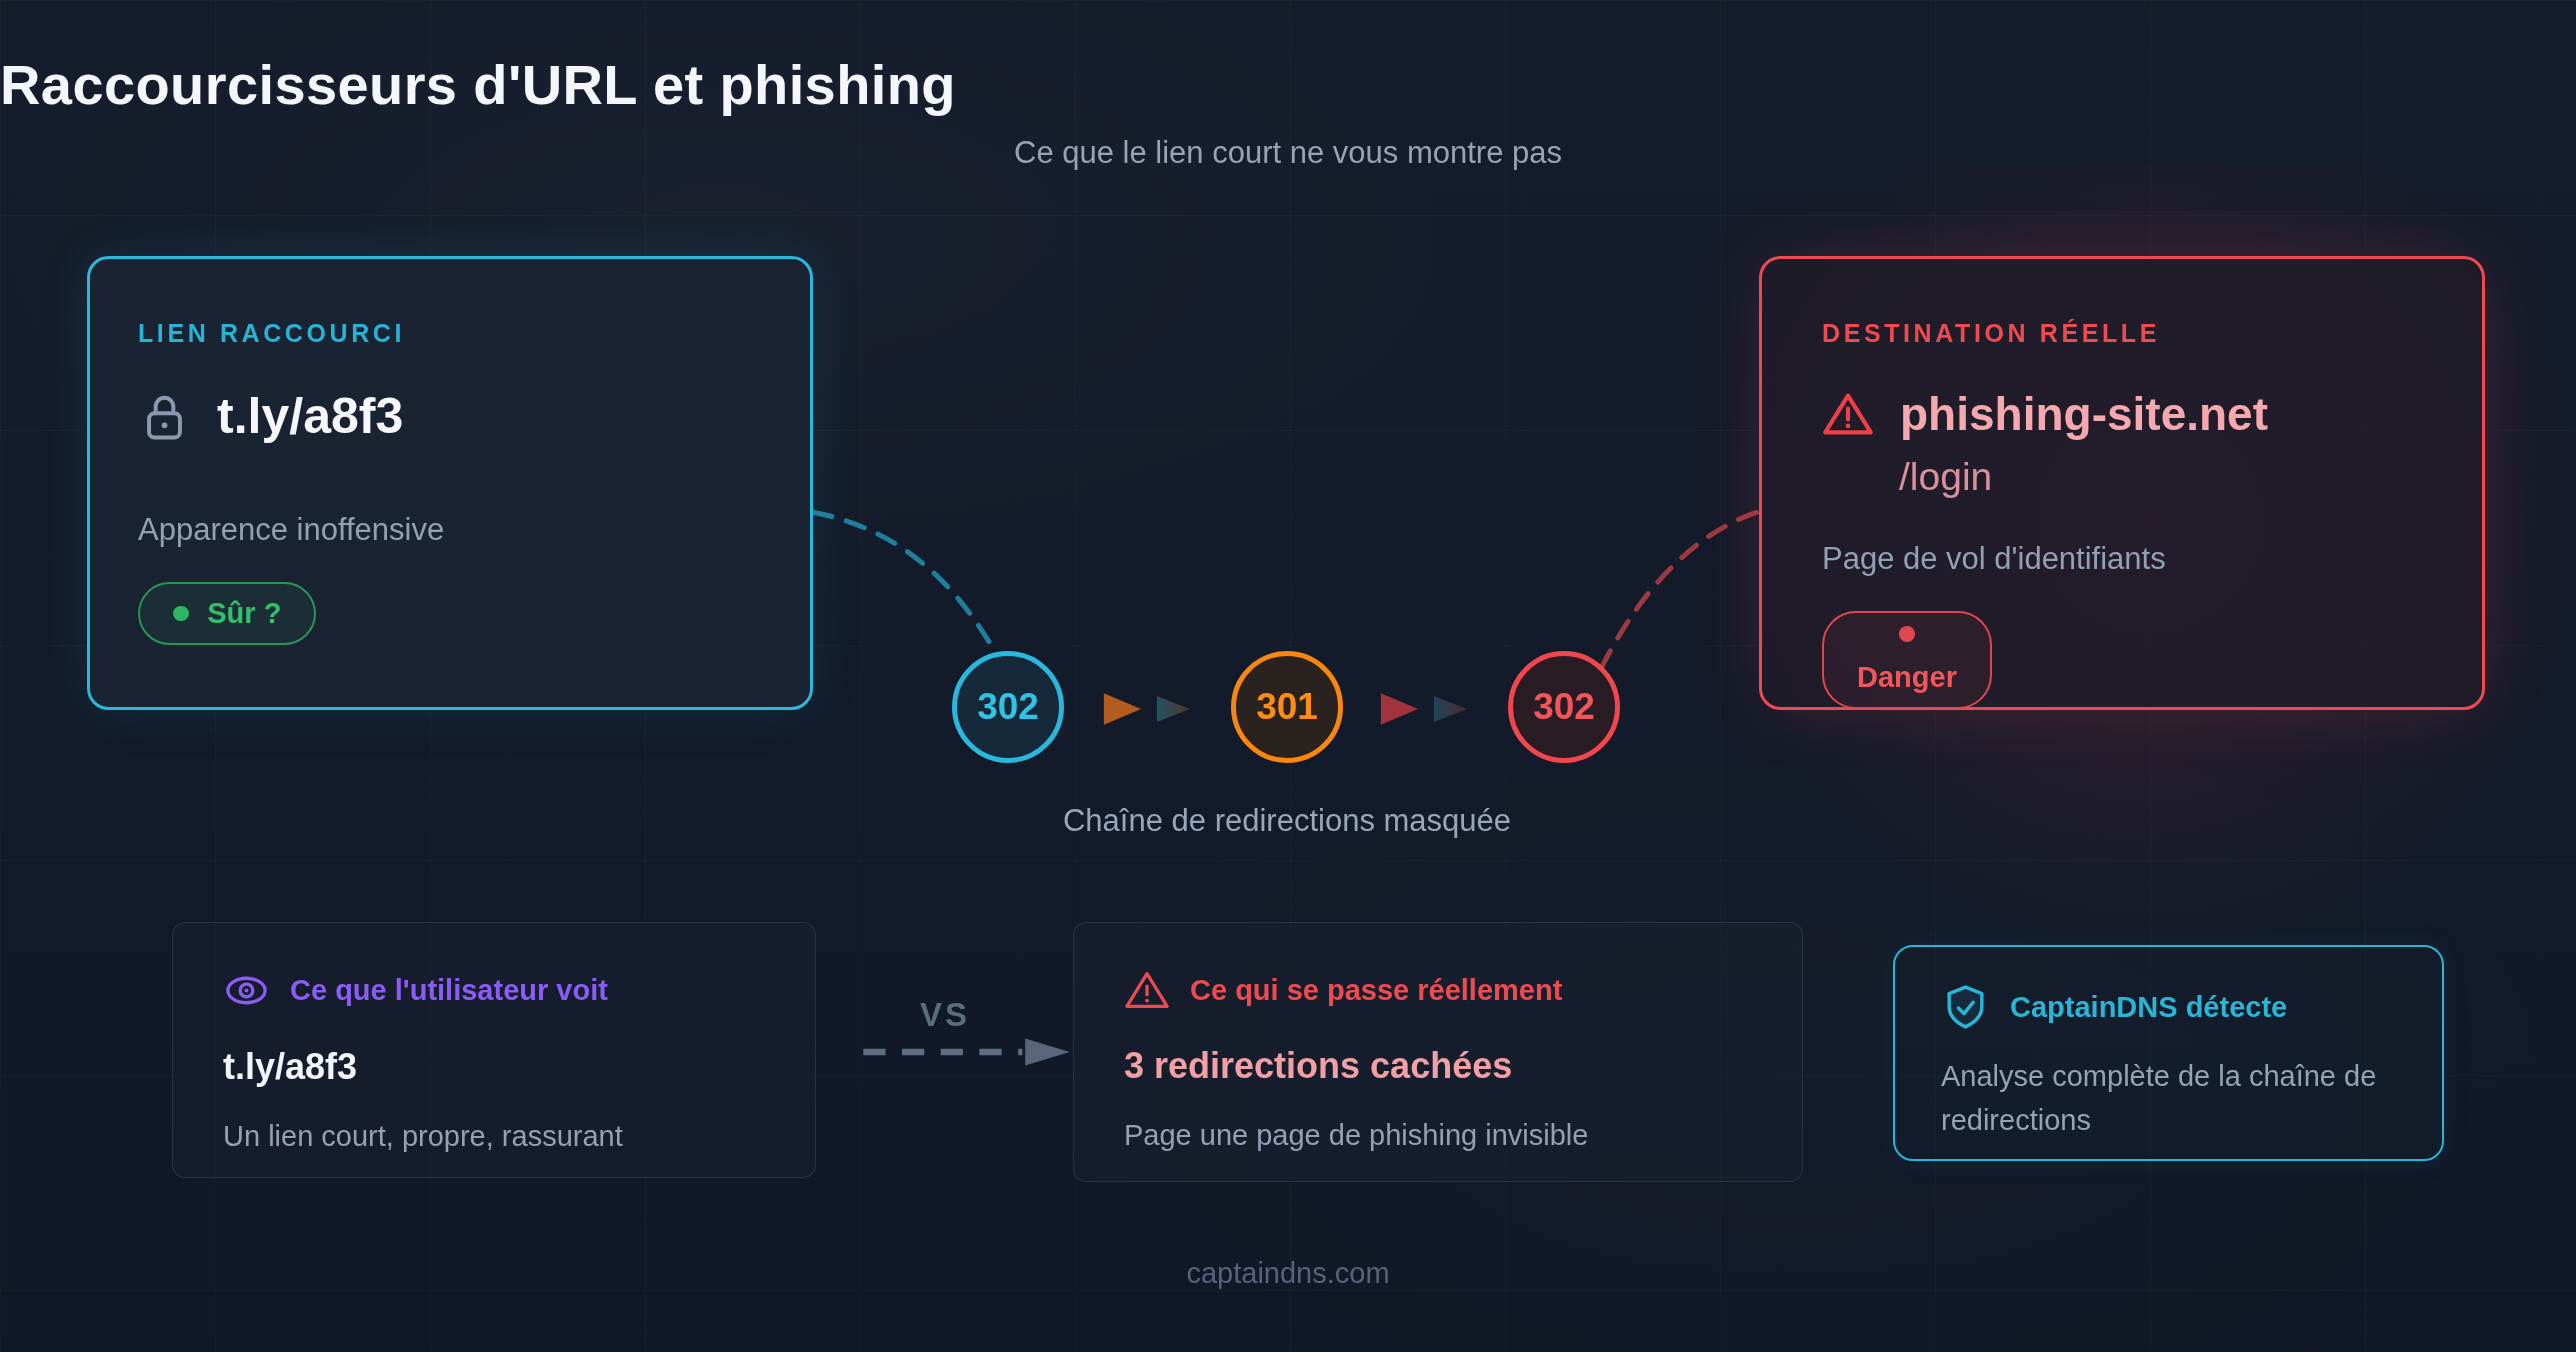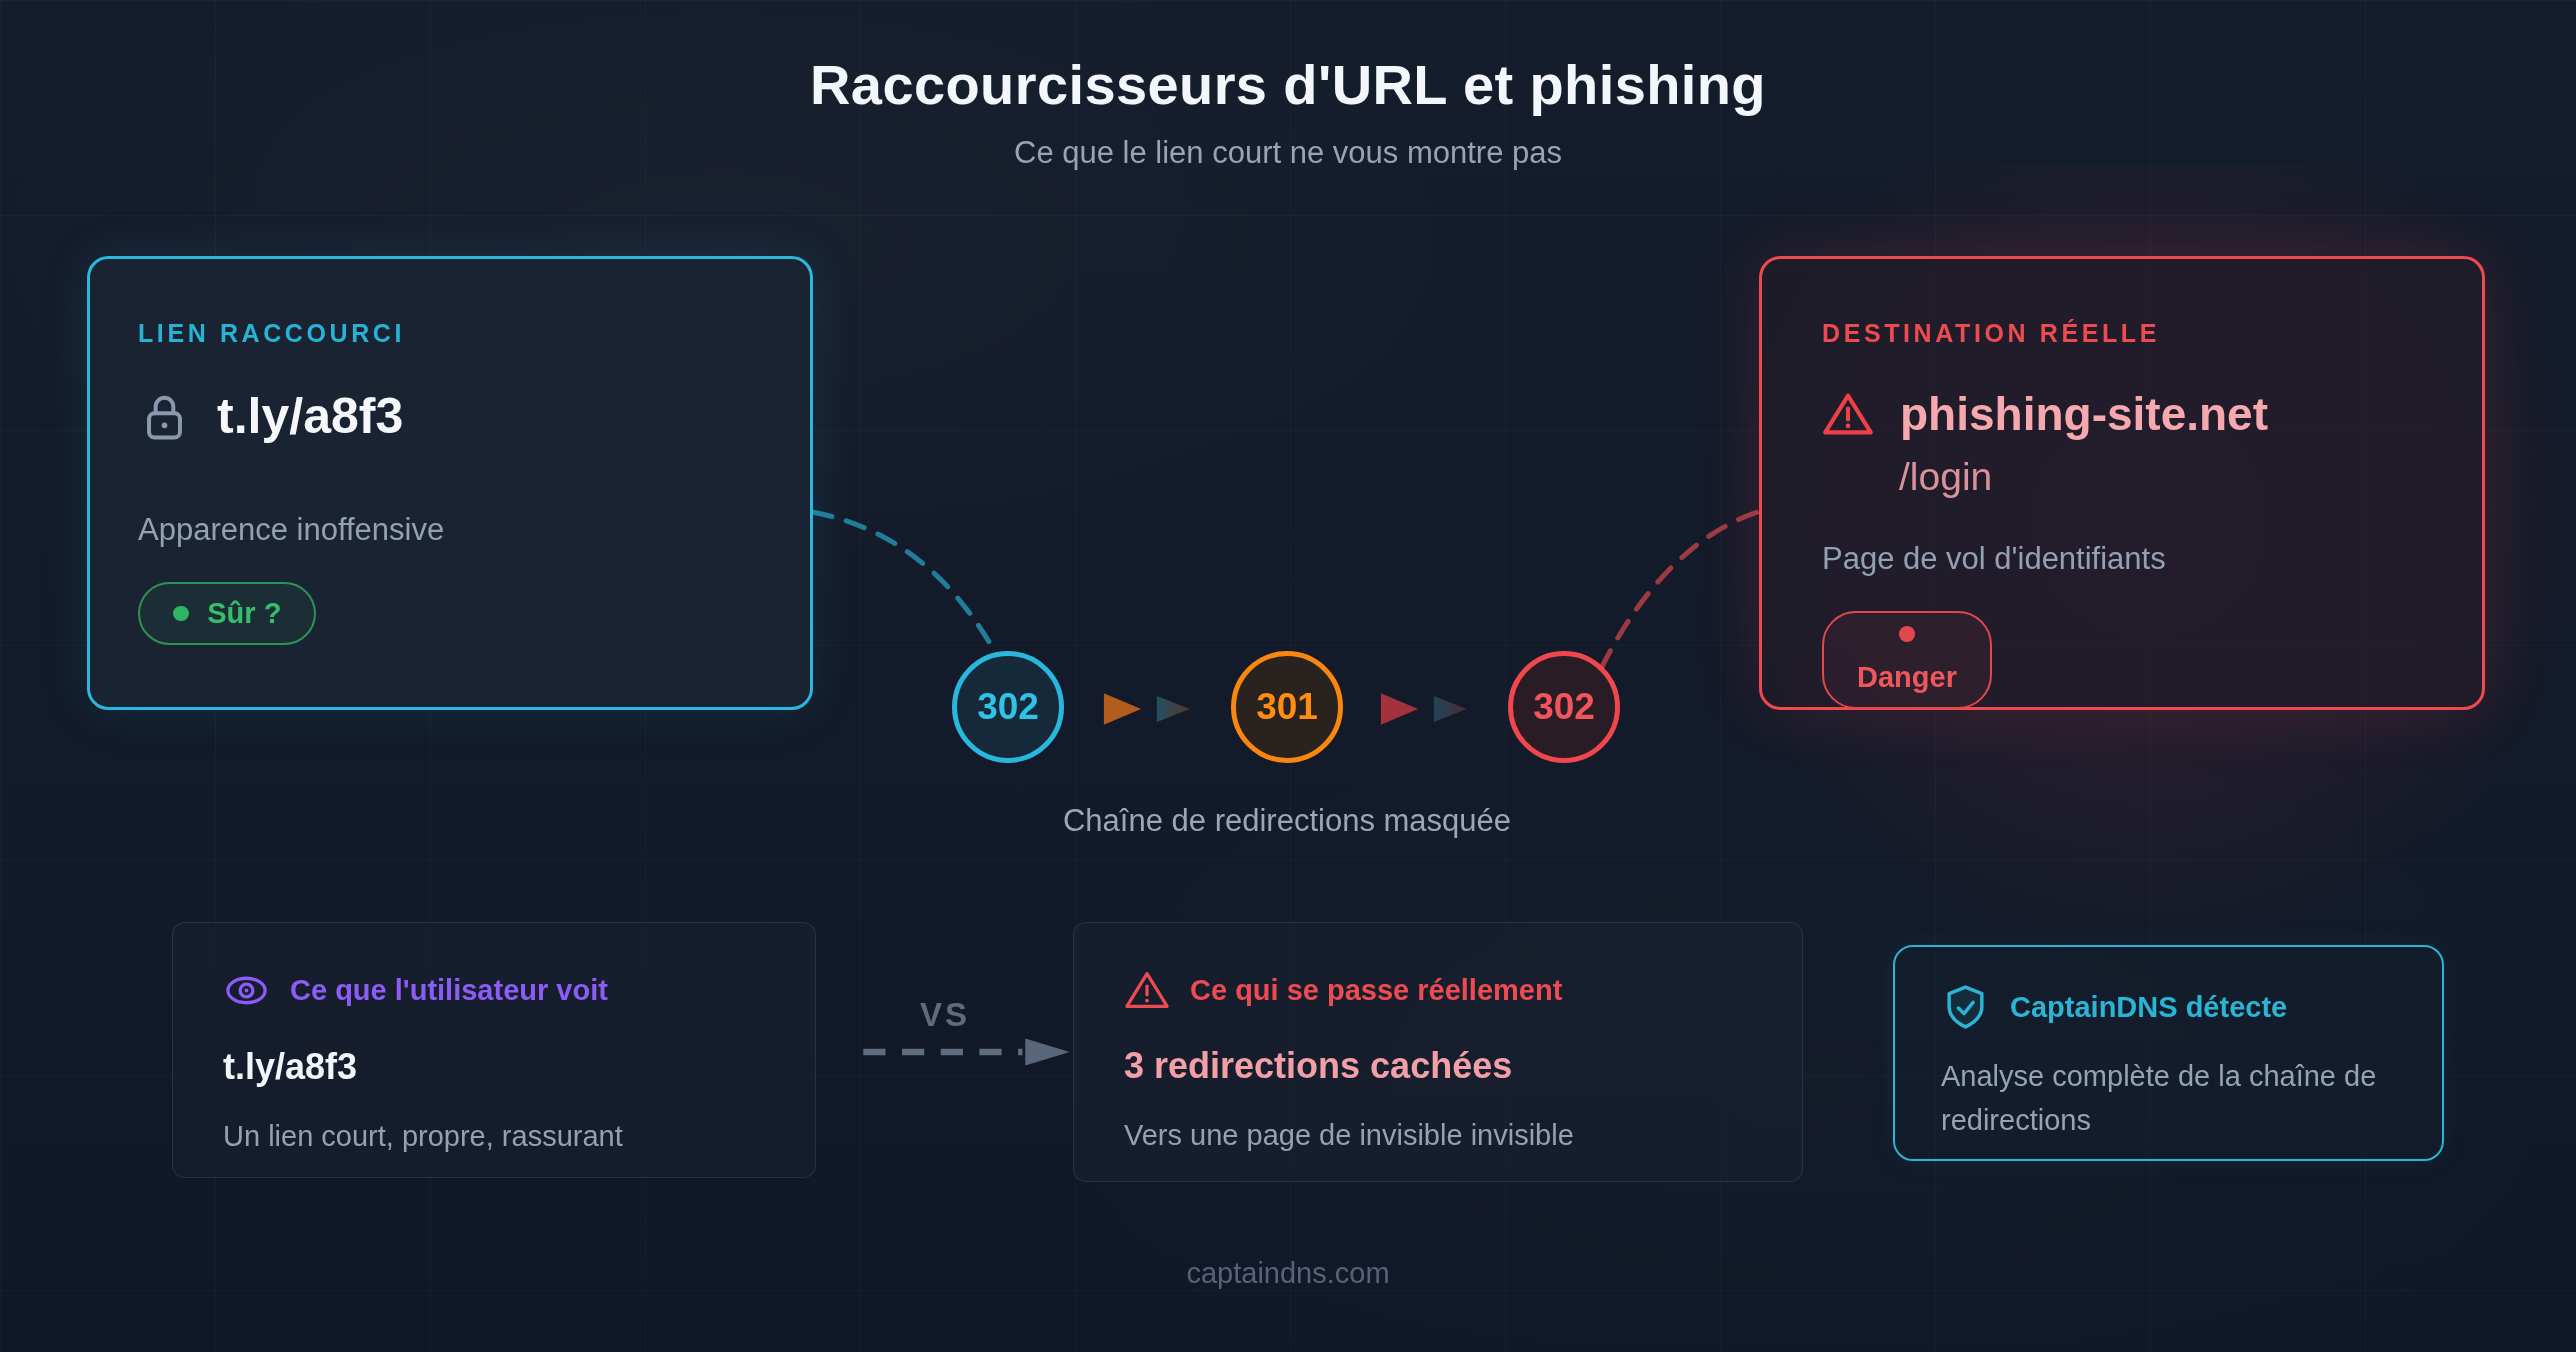--- a/index.html
+++ b/index.html
@@ -23,21 +23,21 @@
       radial-gradient(1288px 644px at 70% 80%,rgba(255,255,255,0.012),transparent 70%);
     pointer-events:none;
   }
   .red-glow{
     position:absolute;left:1667px;top:165px;width:966px;height:773px;
     background:radial-gradient(circle at 50% 46%,rgba(204,58,72,0.17) 0%,rgba(204,58,72,0.06) 46%,transparent 68%);
     pointer-events:none;
   }
   
   .title{
-    position:absolute;left:0;top:52px;width:100%;text-align:center;
+    position:absolute;left:0;top:52px;width:100%;text-align:left;
     font-size:56px;font-weight:800;color:#f3f6fa;letter-spacing:0.4px;
   }
   .subtitle{
     position:absolute;left:0;top:135px;width:100%;text-align:center;
     font-size:31px;font-weight:400;color:#97a3b6;
   }
   
   .big-card{
     position:absolute;top:256px;width:726px;height:454px;border-radius:21.5px;
     box-sizing:border-box;padding:60px 60px 0 60px;
@@ -224,21 +224,21 @@
   <div class="small-card card-real">
     <div class="sc-title-row">
       <svg class="icon" width="46" height="46" viewBox="0 0 48 48" fill="none" stroke="#ee4b51" stroke-width="3.4" stroke-linecap="round" stroke-linejoin="round">
         <path d="M24 7 L45 41 H3 Z"></path>
         <line x1="24" y1="20" x2="24" y2="29"></line>
         <circle cx="24" cy="35" r="2" fill="#ee4b51" stroke="none"></circle>
       </svg>
       <span class="sc-title t-red">Ce qui se passe réellement</span>
     </div>
     <div class="sc-strong salmon">3 redirections cachées</div>
-    <div class="sc-desc">Vers une page de invisible invisible</div>
+    <div class="sc-desc">Page une page de phishing invisible</div>
   </div>
 
   <div class="card-detect small-card" style="left:1893px;top:945px;width:551px;height:216px;">
     <div class="sc-title-row">
       <svg class="icon" width="49" height="49" viewBox="0 0 48 48" fill="rgba(42,181,214,0.10)" stroke="#2ab5d6" stroke-width="3.4" stroke-linecap="round" stroke-linejoin="round">
         <path d="M24 4 L40 10.5 V23 C40 32.5 33.5 38.5 24 43 C14.5 38.5 8 32.5 8 23 V10.5 Z"></path>
         <path d="M17 24.5 L22.5 30 L31.5 19" fill="none"></path>
       </svg>
       <span class="sc-title t-cyan">CaptainDNS détecte</span>
     </div>

